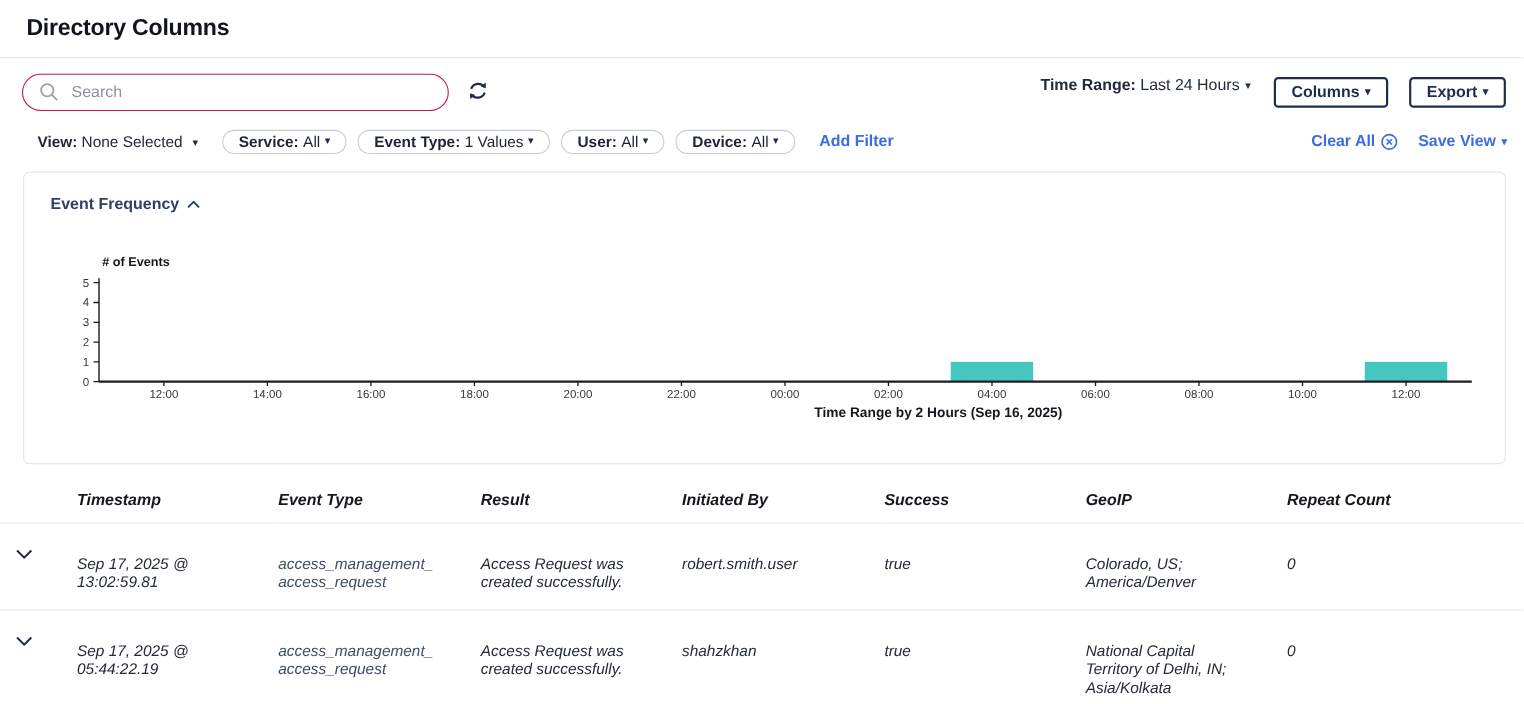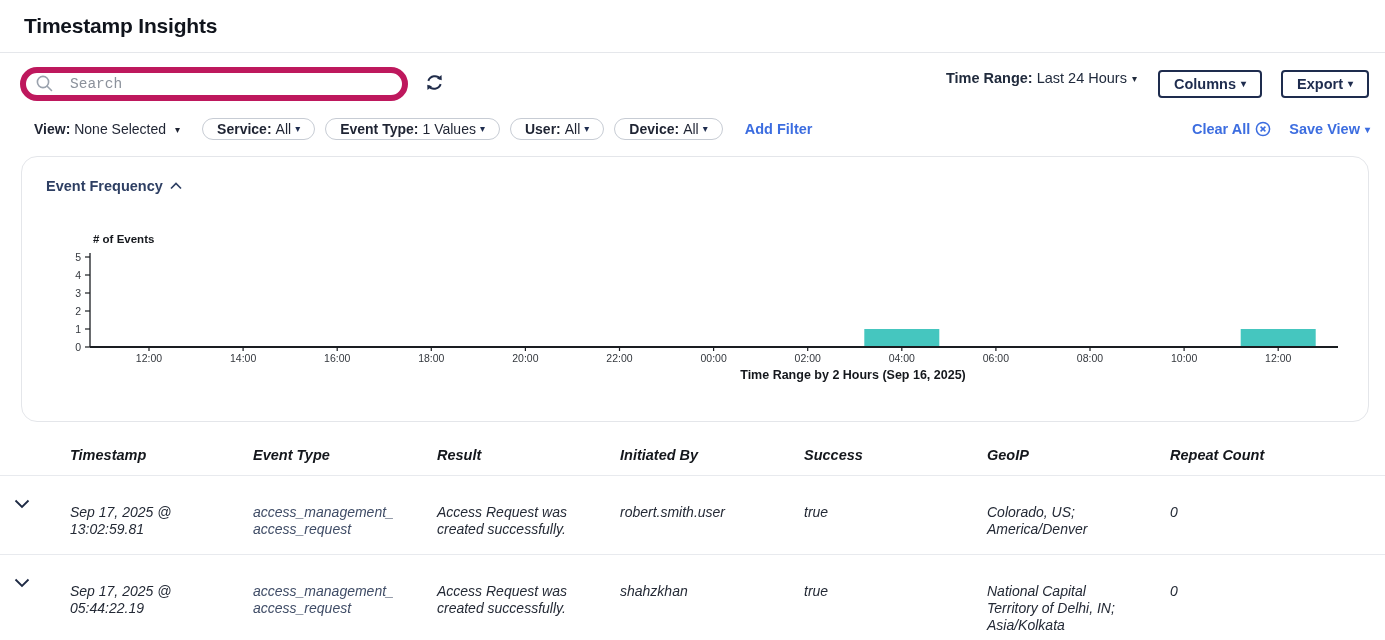--- a/index.html
+++ b/index.html
@@ -6,23 +6,23 @@
   html,body { width:1385px; height:640px; background:#ffffff; overflow:hidden;
               font-family:"Liberation Sans", sans-serif; color:#1f2430; }
 
   
   .page-header { height:53px; border-bottom:1px solid #e5e7eb; display:flex; align-items:center; padding:0 24px; }
   .page-title { font-size:21px; font-weight:700; color:#10141c; letter-spacing:-0.2px; }
 
   
   .toolbar { display:flex; align-items:center; padding:14px 16px 0 20px; }
   .search-wrap { position:relative; width:388px; }
-  .search-input { width:100%; height:34px; border:6px solid #be185d; border-radius:17px;
+  .search-input { width:100%; height:34px; border:1px solid #be185d; border-radius:17px;
                   padding:0 14px 0 44px; font-size:14.5px; color:#1f2430; outline:none;
-                  font-family:Liberation Mono, monospace; }
+                  font-family:Liberation Sans, sans-serif; }
   .search-input::placeholder { color:#8b919b; }
   .search-icon { position:absolute; left:15px; top:7px; }
   .refresh-btn { background:none; border:none; margin-left:13px; cursor:pointer; padding:4px; display:flex; }
   .toolbar-right { margin-left:auto; display:flex; align-items:flex-start; gap:19px; }
   .time-range { font-size:14.5px; color:#212b3d; margin-right:2px; cursor:pointer; white-space:nowrap; }
   .time-range b { font-weight:700; }
   .caret { display:inline-block; font-size:10px; transform:translateY(-1px); margin-left:5px; }
   .navy-btn { height:28px; padding:0 14px; background:#fff; border:2px solid #1e2c4e; border-radius:4px;
               font-size:14.5px; font-weight:700; color:#1e2c4e; cursor:pointer;
               font-family:"Liberation Sans", sans-serif; display:flex; align-items:center; }
@@ -38,21 +38,21 @@
   .pill b { font-weight:700; margin-right:4px; }
   .pill .caret { margin-left:4px; color:#1e2c4e; }
   .link { color:#3c6de0; font-size:14.5px; font-weight:600; cursor:pointer; text-decoration:none; white-space:nowrap; }
   .add-filter { margin-left:12px; font-weight:600; }
   .filter-right { margin-left:auto; display:flex; align-items:center; gap:18px; }
   .clear-all { display:flex; align-items:center; gap:5px; }
   .save-view .caret { color:#3c6de0; }
 
   
   .chart-card { position:relative; margin:16px 16px 0 21px; height:266px;
-                border:1px solid #e4e6ea; border-radius:16px; background:#fff; }
+                border:1px solid #e4e6ea; border-radius:6px; background:#fff; }
   .chart-title { position:absolute; left:24px; top:21px; font-size:14.5px; font-weight:700; color:#2e3f63;
                  display:flex; align-items:center; gap:7px; cursor:pointer; }
   .ylabel { position:absolute; left:71px; top:76px; font-size:11.5px; font-weight:700; color:#15181d; }
   .chart-svg { position:absolute; left:0; top:91px; }
   .xcaption { position:absolute; left:805px; top:211px; transform:translateX(-50%);
               font-size:12.5px; font-weight:700; color:#15181d; white-space:nowrap;margin-left:26px; }
 
   
   .events-table { margin-top:13px; width:1385px; border-collapse:collapse; table-layout:fixed;font-style:italic; }
   .events-table th { text-align:left; font-size:14.5px; font-weight:700; color:#14171c;
@@ -60,21 +60,21 @@
   .events-table td { vertical-align:top; font-size:14px; color:#242a36; line-height:17px;
                      padding:28px 40px 16px 0; border-bottom:1px solid #e8eaee; white-space:pre-line; }
   .events-table .chev-cell { padding:20px 0 0 14px; white-space:normal; }
   .events-table td.event-type { color:#3f4c66; }
   .row-chevron { cursor:pointer; display:inline-flex; }
 </style>
 </head>
 <body>
 
 <div class="page-header">
-  <div class="page-title">Timestamp Insights</div>
+  <div class="page-title">Directory Columns</div>
 </div>
 
 <div class="toolbar">
   <div class="search-wrap">
     <span class="search-icon">
       <svg width="19" height="19" viewBox="0 0 19 19">
           <circle cx="8" cy="8" r="5.6" fill="none" stroke="#9aa2ad" stroke-width="1.6"></circle>
           <line x1="12.2" y1="12.2" x2="16.5" y2="16.5" stroke="#9aa2ad" stroke-width="1.6" stroke-linecap="round"></line>
         </svg>
     </span>

